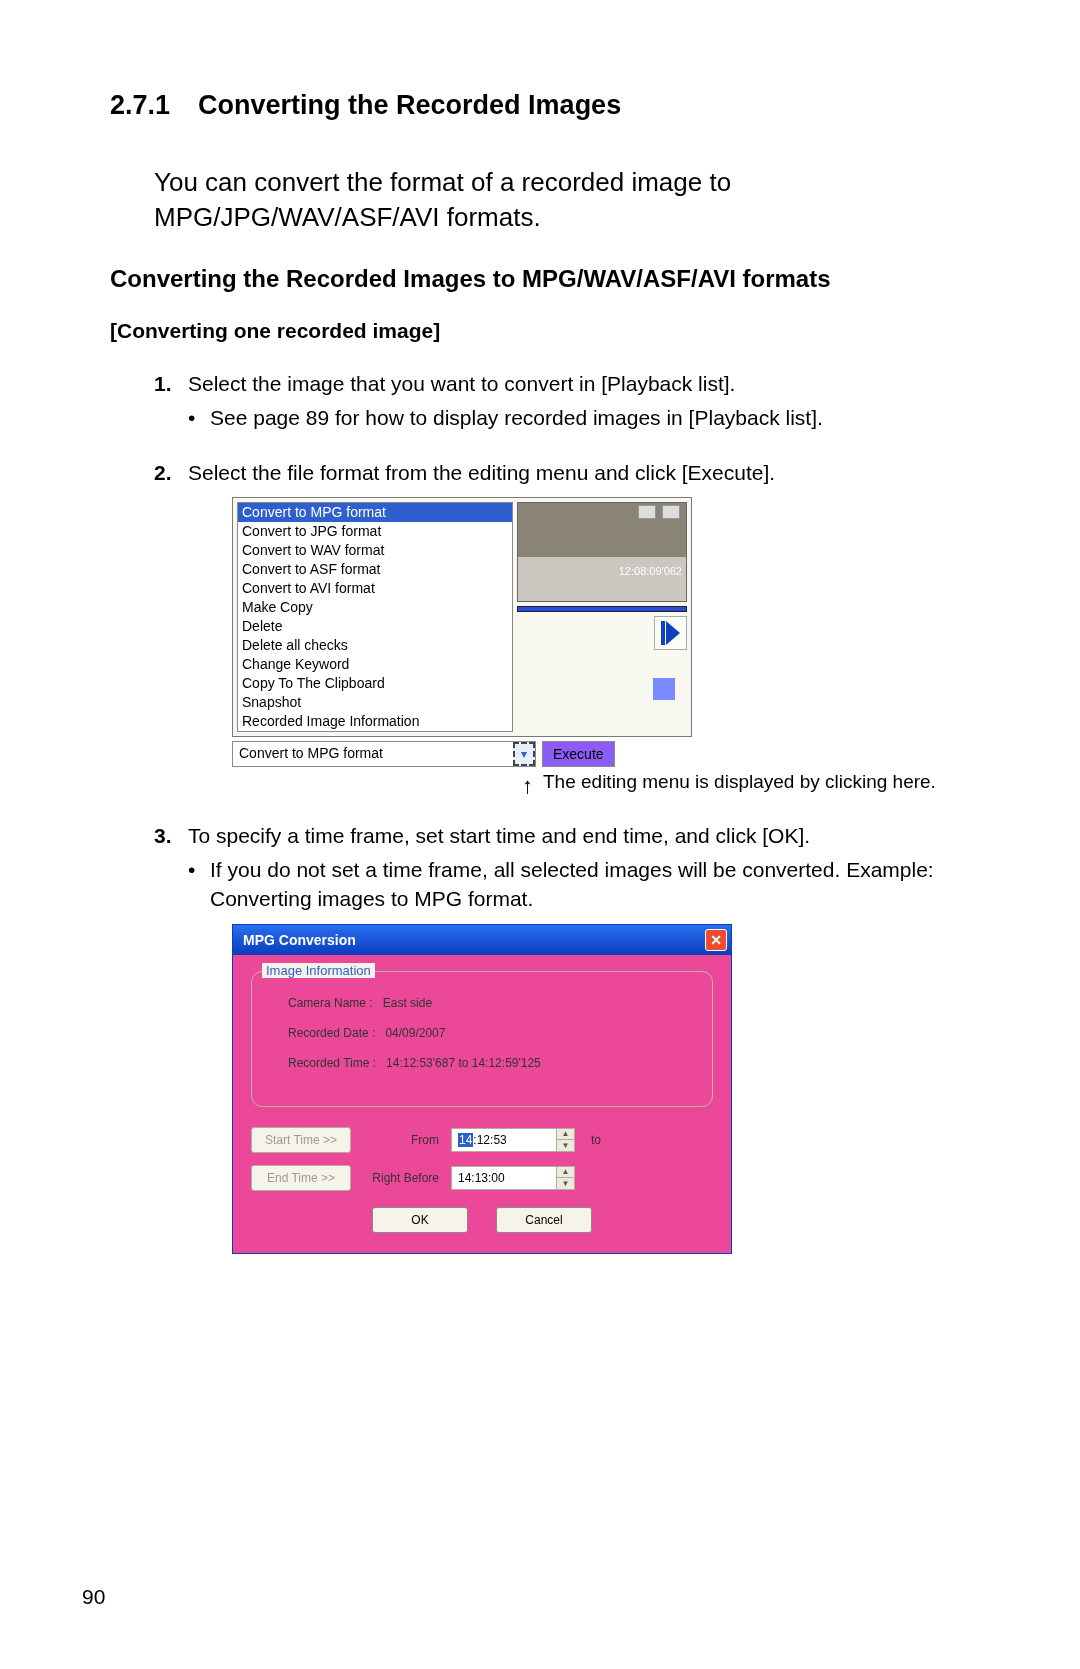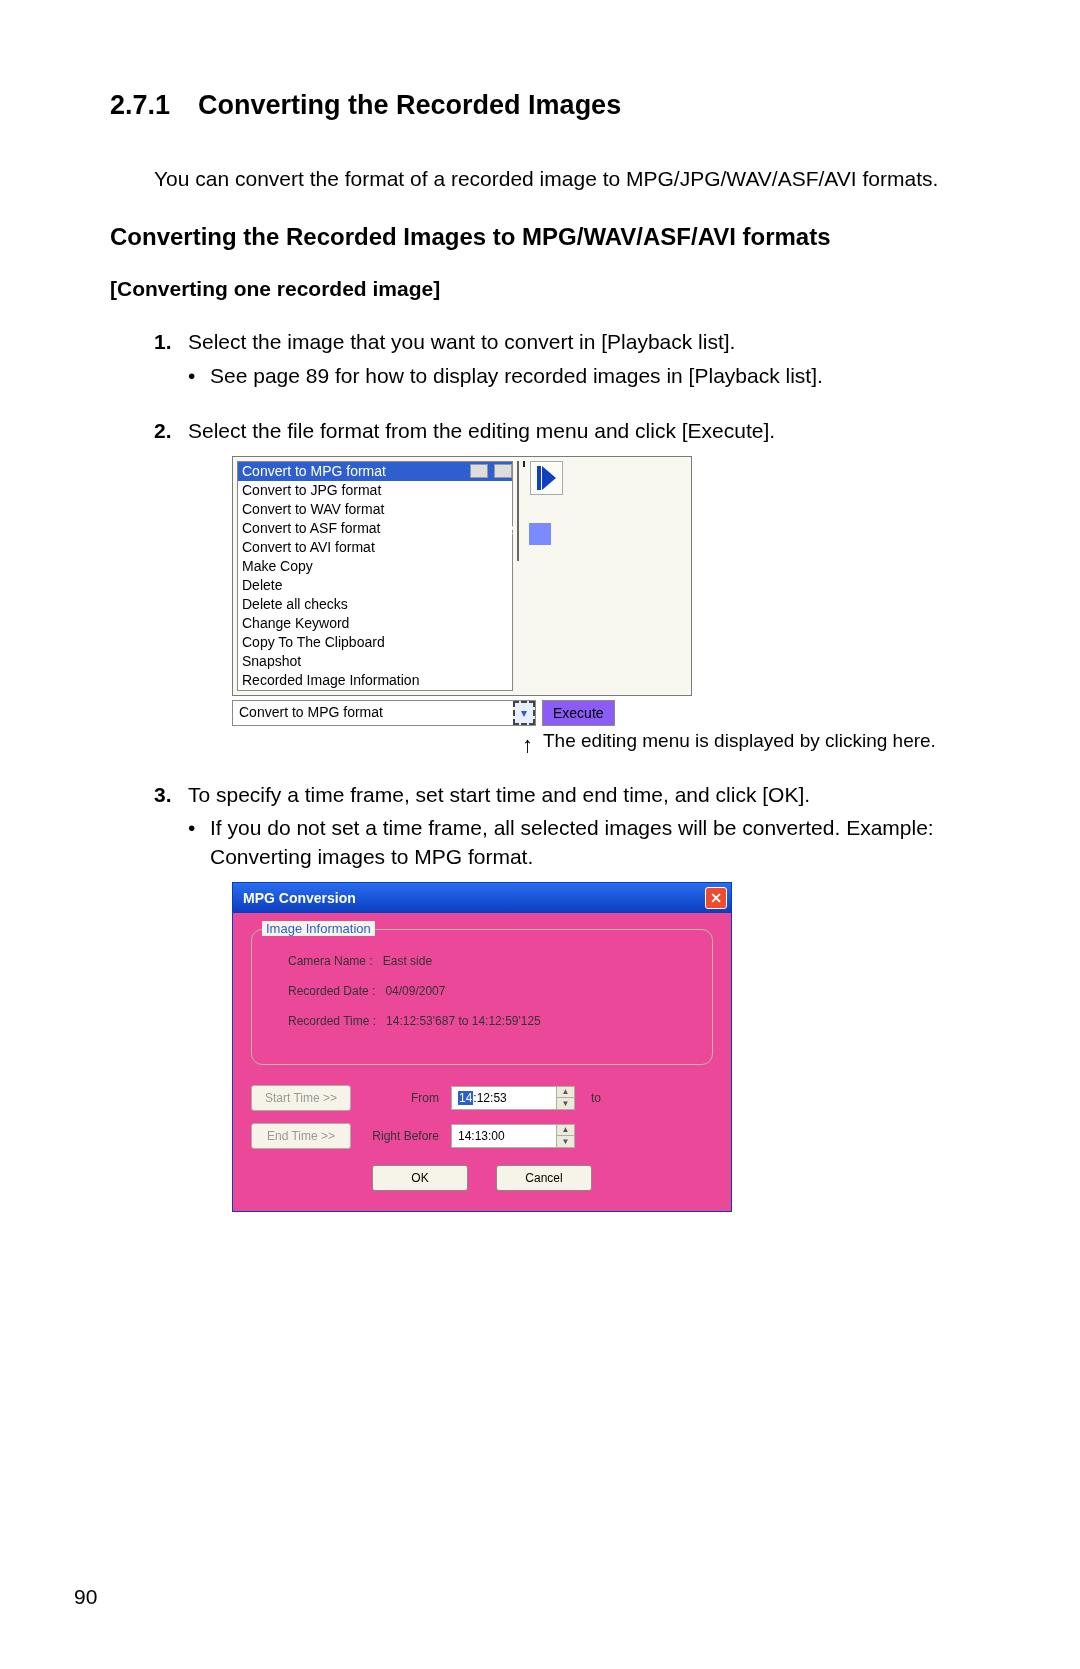--- a/index.html
+++ b/index.html
@@ -24,21 +24,21 @@
     background: #f9c400;
     margin-bottom: 28px;
   }
   .section-heading {
     font-size: 27px;
     font-weight: bold;
     margin-bottom: 14px;
   }
   .section-heading .num { margin-right: 28px; }
   .intro-para {
-    font-size: 21px;
+    font-size: 26px;
     margin-left: 44px;
     line-height: 1.35;
     margin-bottom: 30px;
     margin-top: 44px;
   }
   .sub-heading {
     font-size: 24px;
     font-weight: bold;
     margin-bottom: 26px;
   }
@@ -83,21 +83,21 @@
     white-space: nowrap;
     overflow: hidden;
   }
   .menu-item.sel {
     background: #2f5fcf;
     color: #fff;
   }
   .right-pane {
     width: 170px;
     display: flex;
-    flex-direction: row;
+    flex-direction: column;
     gap: 4px;
   }
   .thumb {
     height: 100px;
     background: linear-gradient(#8a8476 0%, #8a8476 55%, #c9c7c0 55%, #c9c7c0 100%);
     position: relative;
     border: 1px solid #666;
   }
   .thumb-btn {
     position: absolute;
@@ -285,21 +285,21 @@
     height: 26px;
     width: 96px;
     display: flex;
     align-items: center;
     justify-content: center;
     font-size: 12px;
   }
   .page-number {
     position: absolute;
     bottom: 60px;
-    left: 74px;
+    left: 82px;
     font-size: 21px;
   }
   .spin-display { display:flex; align-items:center; width:104px; padding:0 6px; font-size:12px;}
 </style>
 </head>
 <body>
 
 <div class="page">
 
   <h2 class="section-heading">

